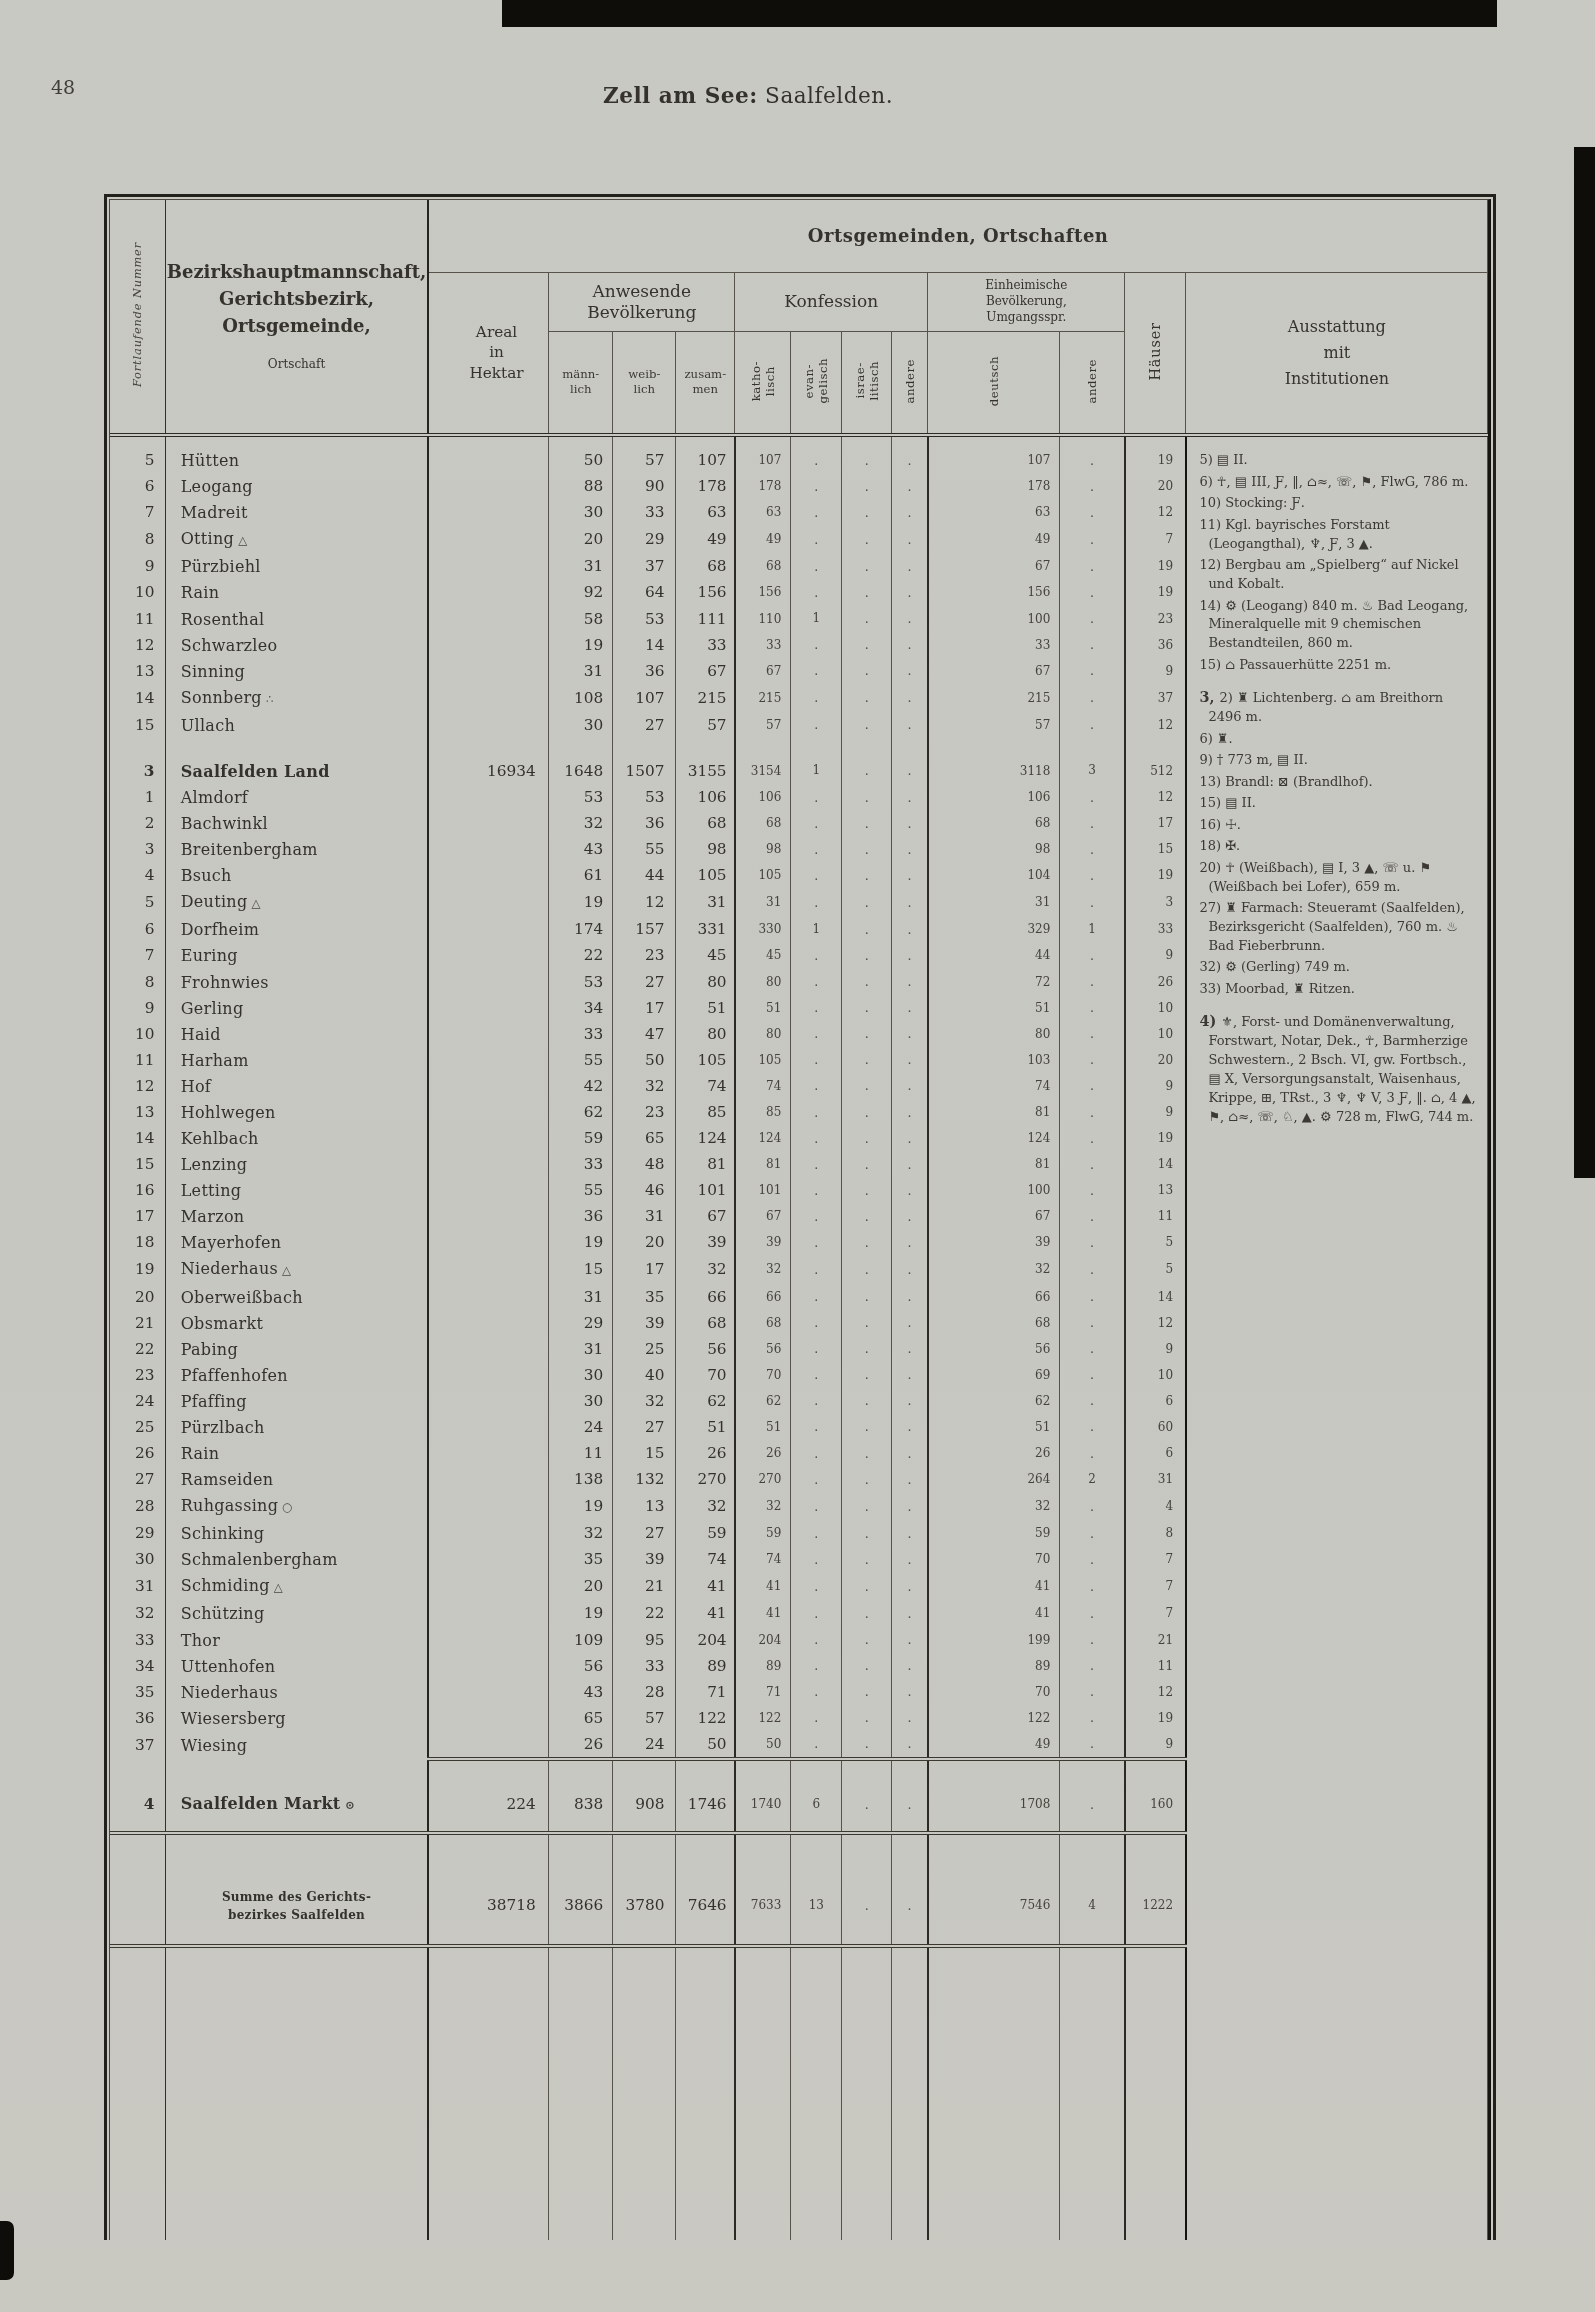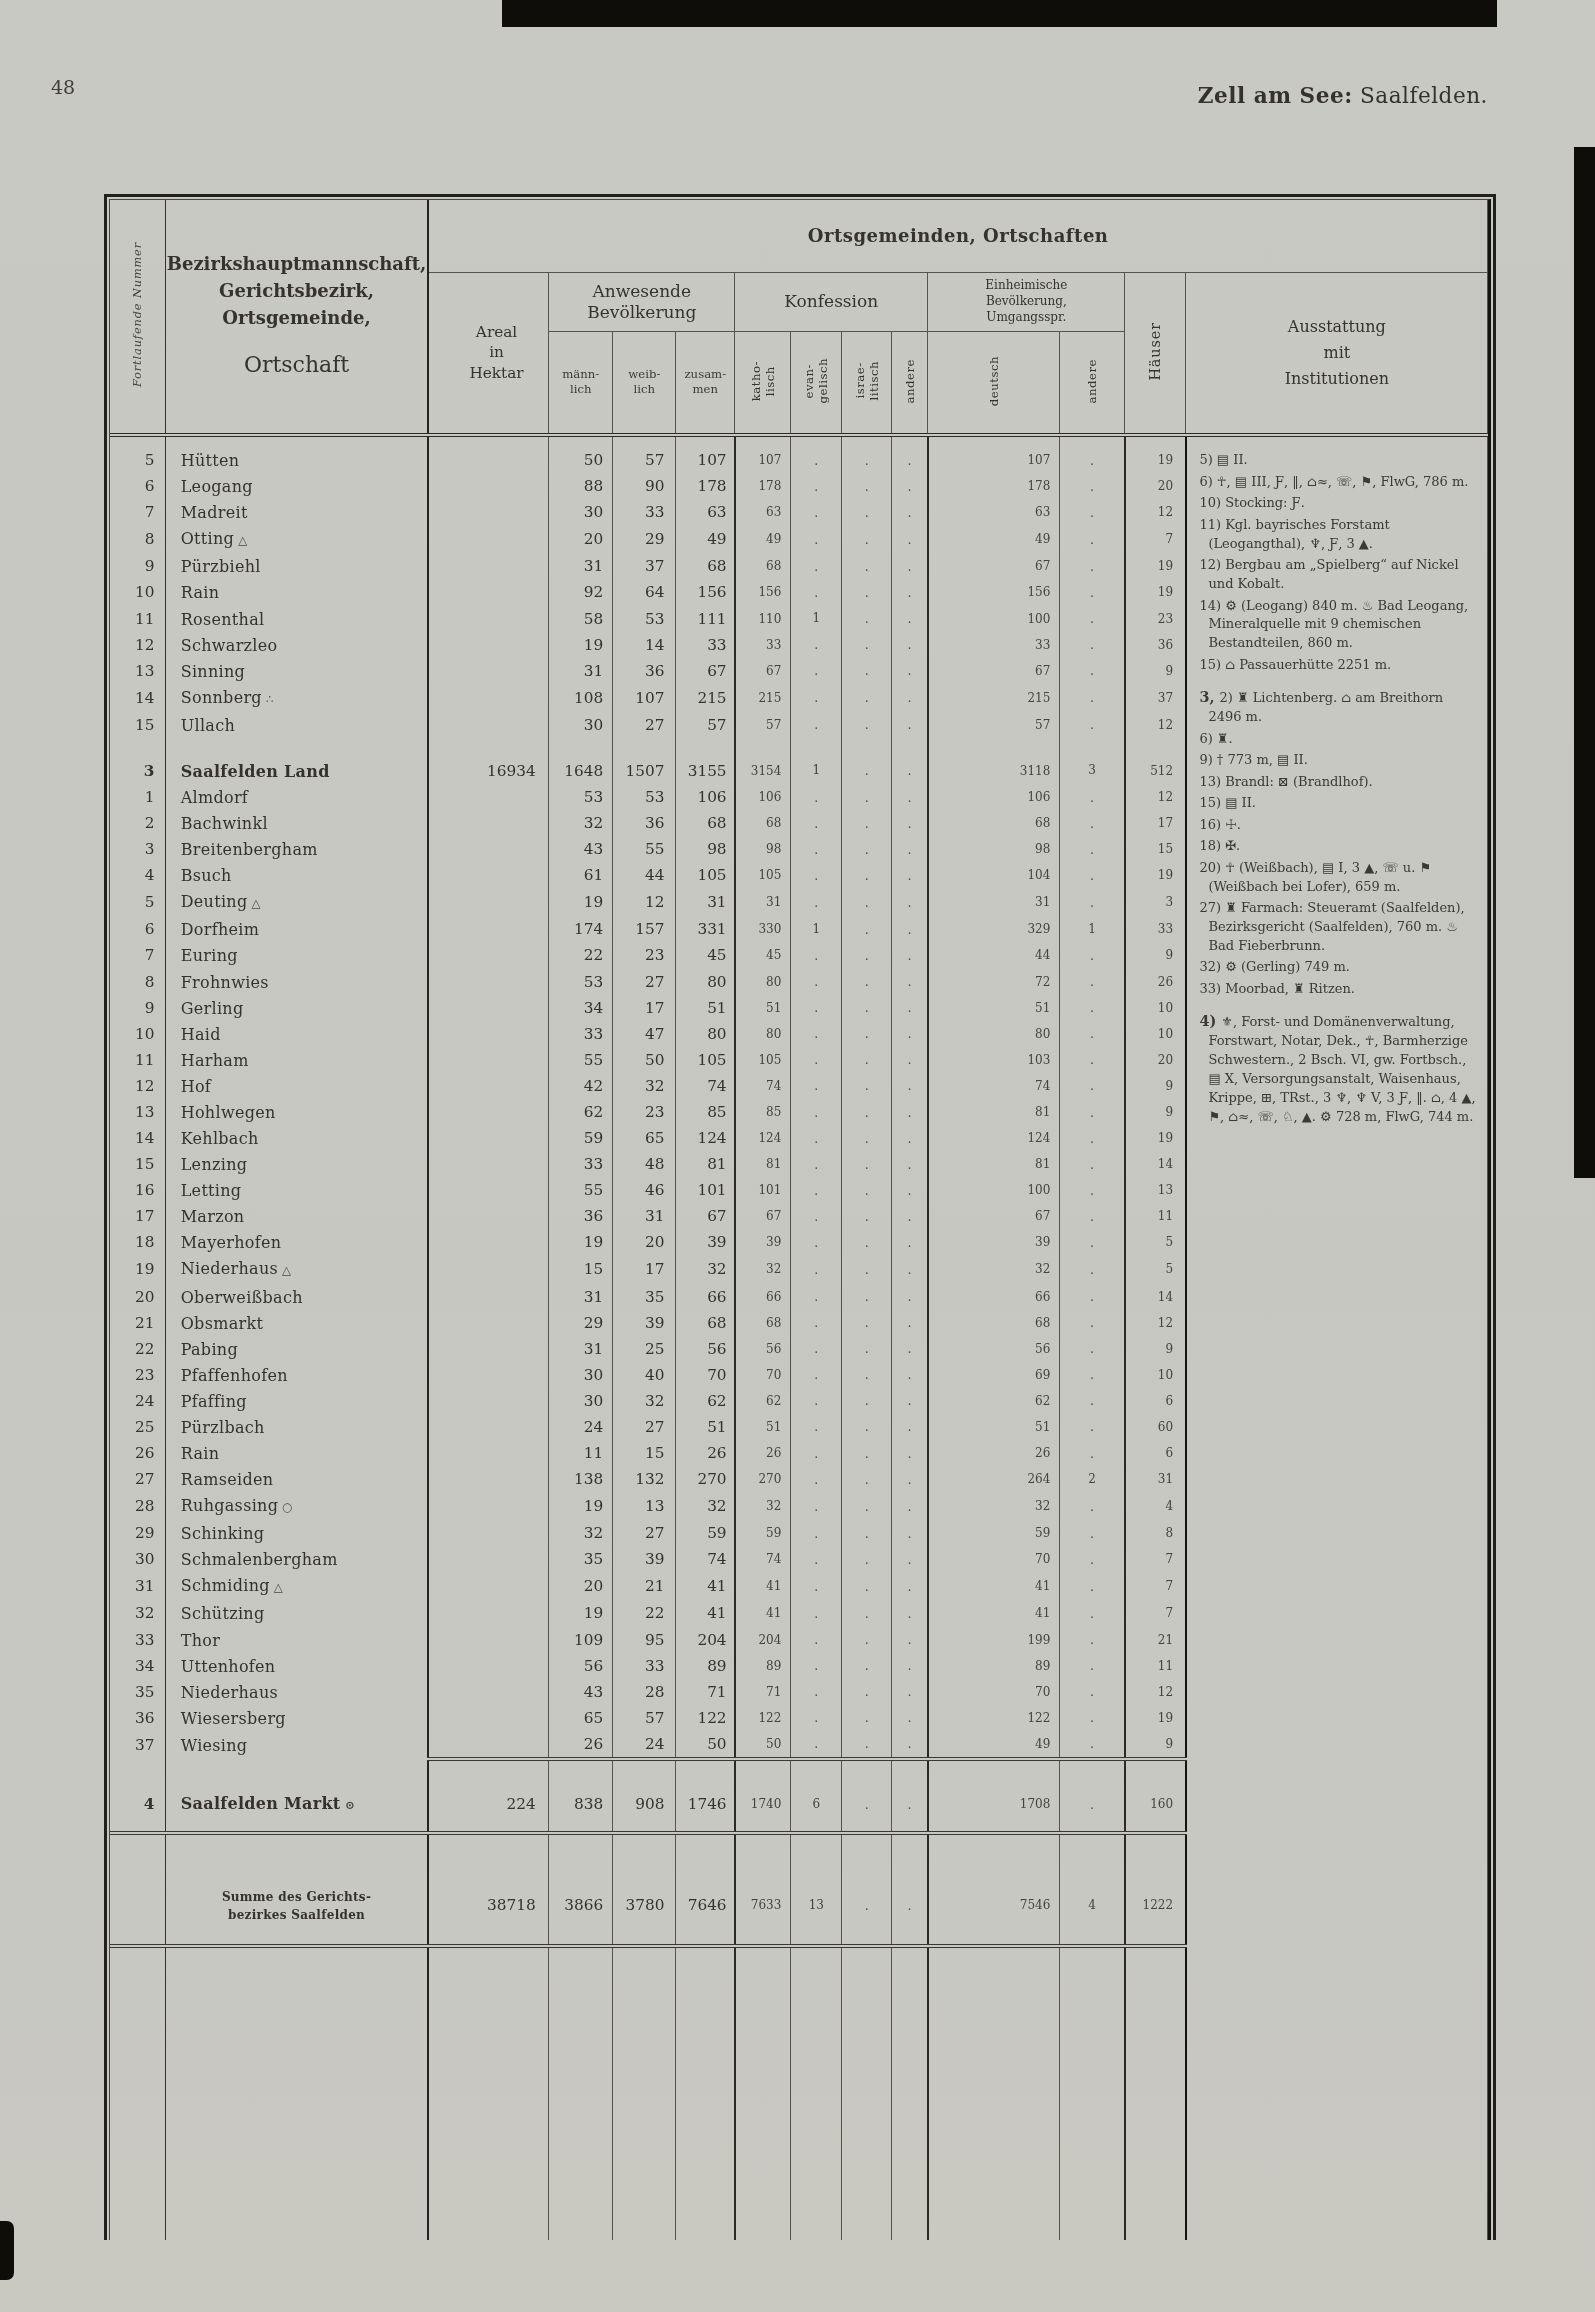--- a/index.html
+++ b/index.html
@@ -1,40 +1,40 @@
 <!DOCTYPE html>
 <html style="font-size:14.4px"><head>
 <meta charset="utf-8">
 <style>
   html,body{margin:0;padding:0;}
   .page{position:relative;width:1596px;height:2312px;overflow:hidden;
         background:linear-gradient(180deg,#c9c9c3 0%,#c6c7c1 55%,#c9c9c2 100%);
         font-family:"DejaVu Serif",serif;color:#34322b;}
   .artifact{position:absolute;background:#0e0d0a;}
   .page-number{position:absolute;left:51px;top:76px;font-size:19px;color:#403e36;}
-  .page-title{position:absolute;left:8px;right:108px;top:83px;text-align:right;font-size:21.6px;letter-spacing:0.5px;}
+  .page-title{position:absolute;left:8px;right:108px;top:83px;text-align:center;font-size:21.6px;letter-spacing:0.5px;}
   .page-title .tb{font-weight:bold;}
   .tbl-outer{position:absolute;left:104px;top:194px;border:3.6px solid #23211b;border-bottom:none;}
   .tbl-inner{border:0.9px solid #4c483f;border-right:3.6px solid #16140f;border-bottom:none;margin:1.8px 1.8px 0 1.8px;}
   table{border-collapse:collapse;table-layout:fixed;width:1378px;}
   col.w-nr{width:56px}col.w-name{width:262px}col.w-ar{width:121px}
   col.w-m{width:64px}col.w-w{width:63px}col.w-z{width:59px}
   col.w-k{width:56px}col.w-e{width:51px}col.w-i{width:50px}col.w-a{width:36px}
   col.w-d{width:132px}col.w-a2{width:65px}col.w-h{width:61px}col.w-notes{width:302px}
   th,td{border-right:0.9px solid #57534a;padding:0;vertical-align:middle;}
   th{font-weight:normal;white-space:pre-line;text-align:center;color:#35332c;}
   
   thead tr:nth-child(1) th{height:72px;}
   thead tr:nth-child(2) th{height:58px;}
   thead tr:nth-child(3) th{height:101px;}
   .h-num,.h-left{border-bottom:4.5px double #2c2a23;}
   .h-num{border-right:1.8px solid #33302a;}
   .h-left{border-right:2.7px solid #26241e;}
   .hl-b{font-weight:bold;font-size:18px;line-height:1.5;}
-  .hl-n{font-size:22px;line-height:1.6;}
+  .hl-n{font-size:12px;line-height:1.6;}
   .h-span{font-size:18px;font-weight:bold;border-bottom:0.9px solid #57534a;letter-spacing:0.5px;}
   .h-group{font-size:17px;border-bottom:0.9px solid #57534a;line-height:1.25;}
   .h-einh{font-size:12px;border-bottom:0.9px solid #57534a;line-height:1.3;}
   .h-areal{font-size:15.3px;line-height:1.35;padding-left:16px;}
   .h-mwz{font-size:11.7px;line-height:1.3;color:#3c3a33;}
   .h-ausst{font-size:16px;line-height:1.6;}
   .hb{border-bottom:4.5px double #2c2a23;}
   .vert{display:inline-block;writing-mode:vertical-rl;transform:rotate(180deg);white-space:pre-line;line-height:1.2;}
   .h-num .vert{font-style:italic;font-size:11.3px;letter-spacing:0.9px;color:#45433b;}
   .h-haeuser .vert{font-size:14.4px;letter-spacing:0.9px;}

